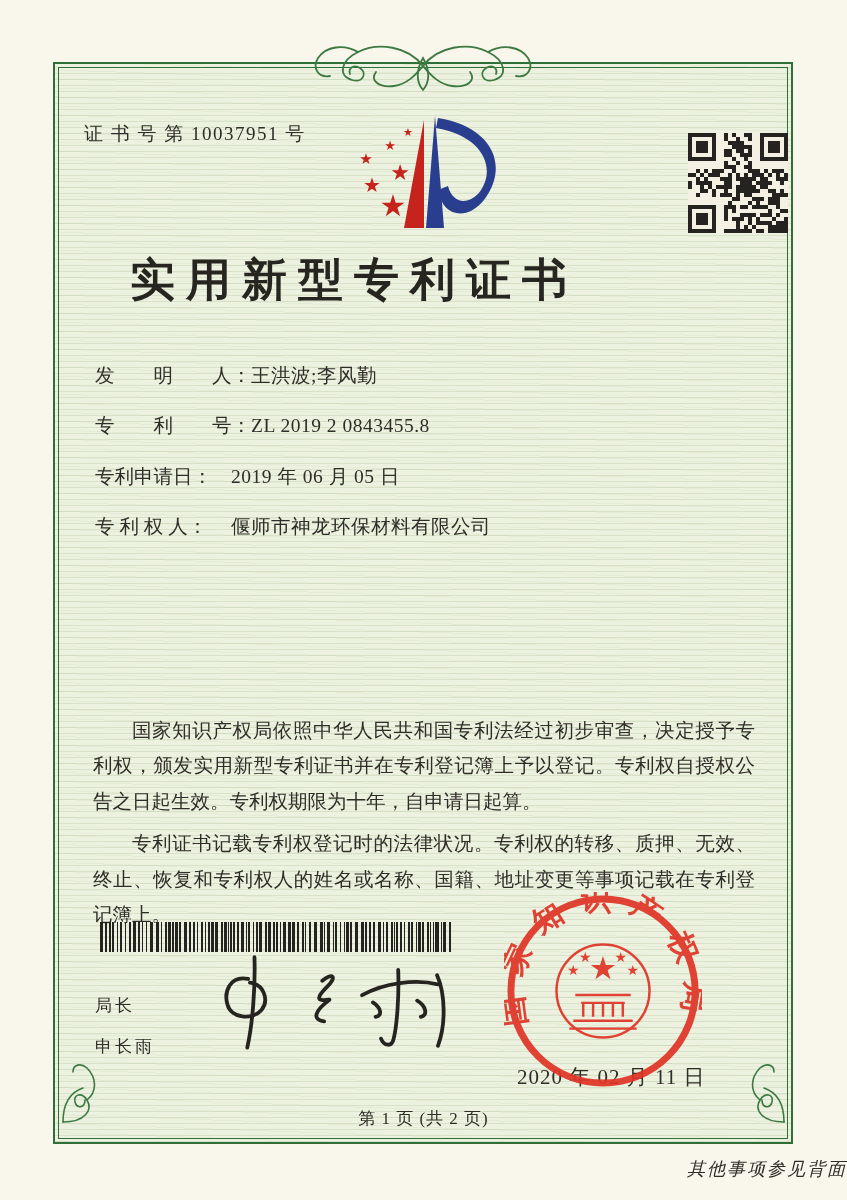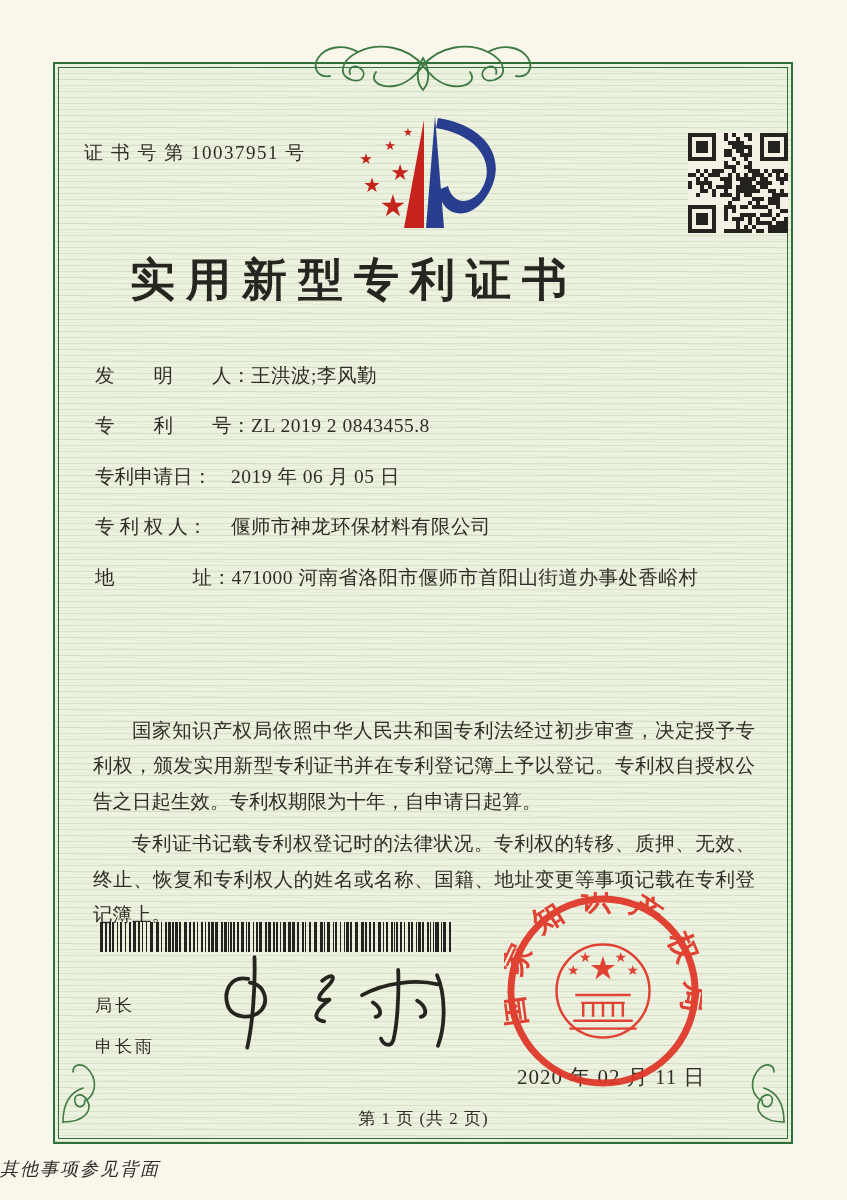--- a/index.html
+++ b/index.html
@@ -18,21 +18,21 @@
     background:#edf1df;
     background-image:
       repeating-linear-gradient(0deg, rgba(130,165,110,.20) 0px, rgba(130,165,110,.20) 1px, transparent 1px, transparent 6px),
       repeating-linear-gradient(2deg, rgba(150,180,130,.10) 0px, rgba(150,180,130,.10) 1px, transparent 1px, transparent 9px);
   }
   .panel::after{
     content:"";position:absolute;inset:3px;border:1px solid #2f7038;pointer-events:none;
   }
   .cert-no{
     position:absolute;left:84px;top:121px;
-    font-size:19px;letter-spacing:1.5px;margin-top:19px;
+    font-size:19px;letter-spacing:1.5px;
   }
   .logo{position:absolute;left:338px;top:110px;width:175px;height:128px;}
   .qr{position:absolute;left:688px;top:133px;width:100px;height:100px;}
   .title{
     position:absolute;left:0;top:250px;width:697px;
     text-align:center;font-size:45px;font-weight:700;
     letter-spacing:11px;text-indent:11px;color:#26251f;
   }
   .fields{position:absolute;left:95px;top:362px;width:660px;}
   .field-row{position:relative;height:50.4px;font-size:19.5px;white-space:nowrap;}
@@ -43,21 +43,21 @@
     position:absolute;left:86px;top:706px;width:676px;
     font-size:19.5px;line-height:1.82;text-align:justify;
   }
   .paras p{margin:7px;text-indent:2em;}
   .barcode{position:absolute;left:100px;top:922px;width:356px;height:30px;}
   .signer{position:absolute;left:95px;top:985px;font-size:17px;line-height:41px;letter-spacing:3px;}
   .signature{position:absolute;left:212px;top:942px;width:235px;height:120px;}
   .seal{position:absolute;left:504px;top:892px;width:198px;height:198px;opacity:.92;}
   .seal-date{position:absolute;left:517px;top:1063px;font-size:21px;letter-spacing:1px;z-index:0;}
   .page-num{position:absolute;left:0;top:1107px;width:847px;text-align:center;font-size:17px;letter-spacing:1px;}
-  .back-note{position:absolute;left:0;top:1157px;width:847px;text-align:left;font-size:18px;letter-spacing:2px;font-style:italic;}
+  .back-note{position:absolute;left:0;top:1157px;width:847px;text-align:right;font-size:18px;letter-spacing:2px;font-style:italic;}
   .ornament{position:absolute;left:258px;top:28px;width:330px;height:72px;}
   .corner-fl{position:absolute;width:74px;height:74px;}
   .corner-bl{left:59px;top:1052px;transform:scaleX(-1);}
   .corner-br{left:714px;top:1052px;}
 </style>
 </head>
 <body>
 
 <div class="panel"></div>
 
@@ -338,23 +338,20 @@
   </div>
   <div class="field-row">
     <span class="flabel">专　　利　　号：</span><span class="fvalue">ZL 2019 2 0843455.8</span>
   </div>
   <div class="field-row">
     <span class="flabel">专利申请日：</span><span class="fvalue">2019 年 06 月 05 日</span>
   </div>
   <div class="field-row">
     <span class="flabel">专 利 权 人：</span><span class="fvalue">偃师市神龙环保材料有限公司</span>
   </div>
-  <div class="field-row">
-    <span class="flabel">地　　　　址：</span><span class="fvalue">471000 河南省洛阳市偃师市首阳山街道办事处香峪村</span>
-  </div>
 </div>
 
 <div class="paras">
   <p>国家知识产权局依照中华人民共和国专利法经过初步审查，决定授予专利权，颁发实用新型专利证书并在专利登记簿上予以登记。专利权自授权公告之日起生效。专利权期限为十年，自申请日起算。</p>
   <p>专利证书记载专利权登记时的法律状况。专利权的转移、质押、无效、终止、恢复和专利权人的姓名或名称、国籍、地址变更等事项记载在专利登记簿上。</p>
 </div>
 
 <svg class="barcode" id="barcode" viewBox="0 0 356 30" preserveAspectRatio="none">
     <rect x="0" y="0" width="3" height="30" fill="#24231f"></rect>
     <rect x="5" y="0" width="2" height="30" fill="#24231f"></rect>

